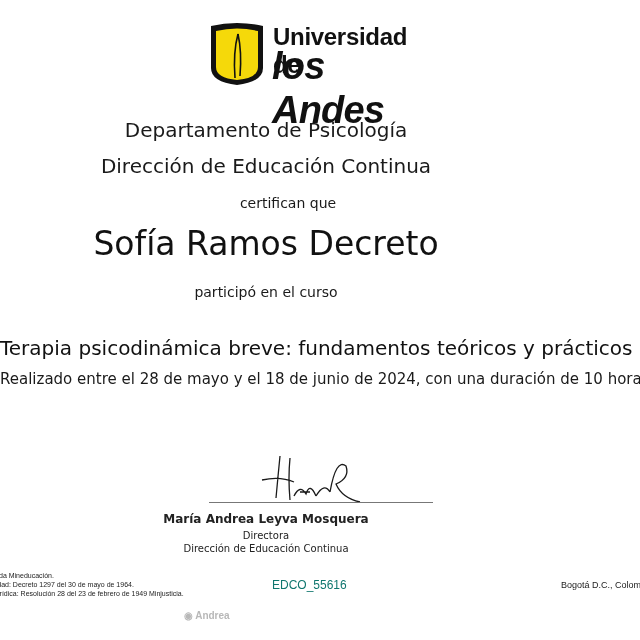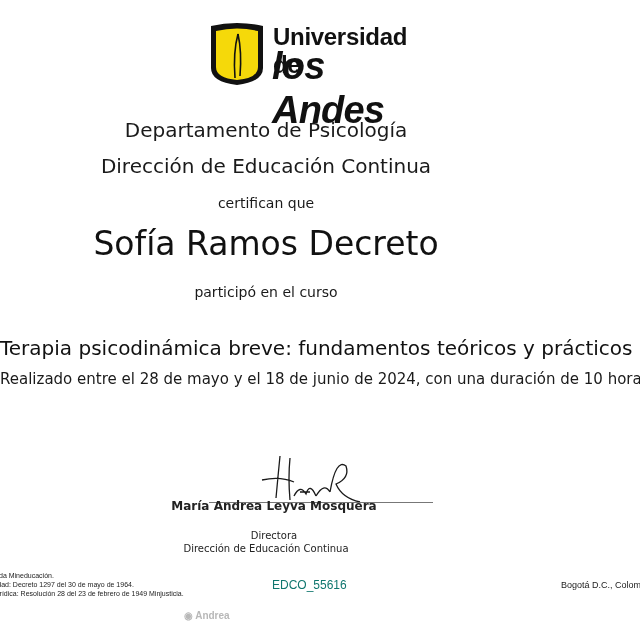--- a/index.html
+++ b/index.html
@@ -41,34 +41,34 @@
     <path d="M2,4 Q28,-2 54,4 L54,46 Q54,60 28,63 Q2,60 2,46 Z" fill="#111"></path>
     <path d="M7,9 Q28,4 49,9 L49,45 Q49,56 28,58 Q7,56 7,45 Z" fill="#f5d90a"></path>
     <path d="M29,12 Q24,30 26,56 M29,12 Q33,30 31,54" stroke="#111" stroke-width="1.6" fill="none"></path>
   </svg>
   <div id="logo-text-1">Universidad de</div>
   <div id="logo-text-2">los Andes</div>
 </div>
 
 <div class="abs center-line dept" style="top:118px;">Departamento de Psicología</div>
 <div class="abs center-line dept" style="top:154px;">Dirección de Educación Continua</div>
-<div class="abs center-line small" style="top:195px;">certifican que</div>
+<div class="abs center-line small" style="top:195px;margin-left:22px;">certifican que</div>
 
 <div class="abs center-line name" style="top:224px;">Sofía Ramos Decreto</div>
 <div class="abs center-line small" style="top:284px;">participó en el curso</div>
 
 <div class="abs center-line course" style="top:336px;">Terapia psicodinámica breve: fundamentos teóricos y prácticos</div>
 <div class="abs center-line realized" style="top:370px;">Realizado entre el 28 de mayo y el 18 de junio de 2024, con una duración de 10 horas</div>
 
 <svg id="sig-svg" class="abs" viewBox="0 0 120 52">
   <path d="M20,4 Q18,24 16,46 M2,28 Q20,24 34,30 M30,6 Q28,26 30,48 M34,44 Q40,32 46,42 Q50,30 56,44 M40,40 L50,40 M56,44 Q64,30 70,40 M70,40 Q76,6 86,14 Q90,26 76,32 Q82,46 100,50" stroke="#1a1a1a" stroke-width="1.3" fill="none"></path>
 </svg>
 <div id="sig-line" class="abs"></div>
-<div class="abs center-line signer" style="top:499px;padding-left:8px;">María Andrea Leyva Mosquera</div>
-<div class="abs center-line signer-role" style="top:530px;padding-left:8px;">Directora</div>
+<div class="abs center-line signer" style="top:512px;">María Andrea Leyva Mosquera</div>
+<div class="abs center-line signer-role" style="top:530px;">Directora</div>
 <div class="abs center-line signer-role" style="top:543px;">Dirección de Educación Continua</div>
 
 <div class="abs legal" style="left:-18px; top:572px;">Vigilada Mineducación.</div>
 <div class="abs legal" style="left:-28px; top:581px;">Universidad: Decreto 1297 del 30 de mayo de 1964.</div>
 <div class="abs legal" style="left:-44px; top:590px;">Personería Jurídica: Resolución 28 del 23 de febrero de 1949 Minjusticia.</div>
 
 <div id="code" class="abs">EDCO_55616</div>
 <div id="city" class="abs">Bogotá D.C., Colombia</div>
 
 <div id="xertify" class="abs">

